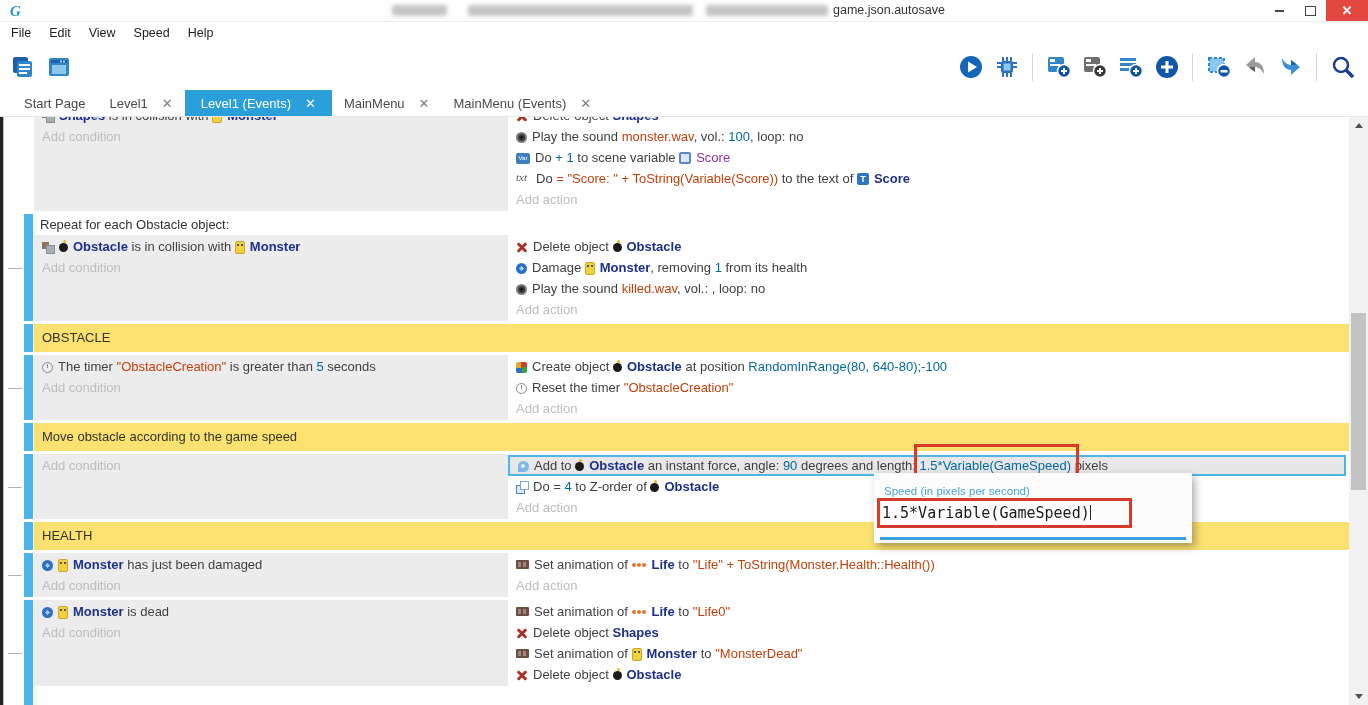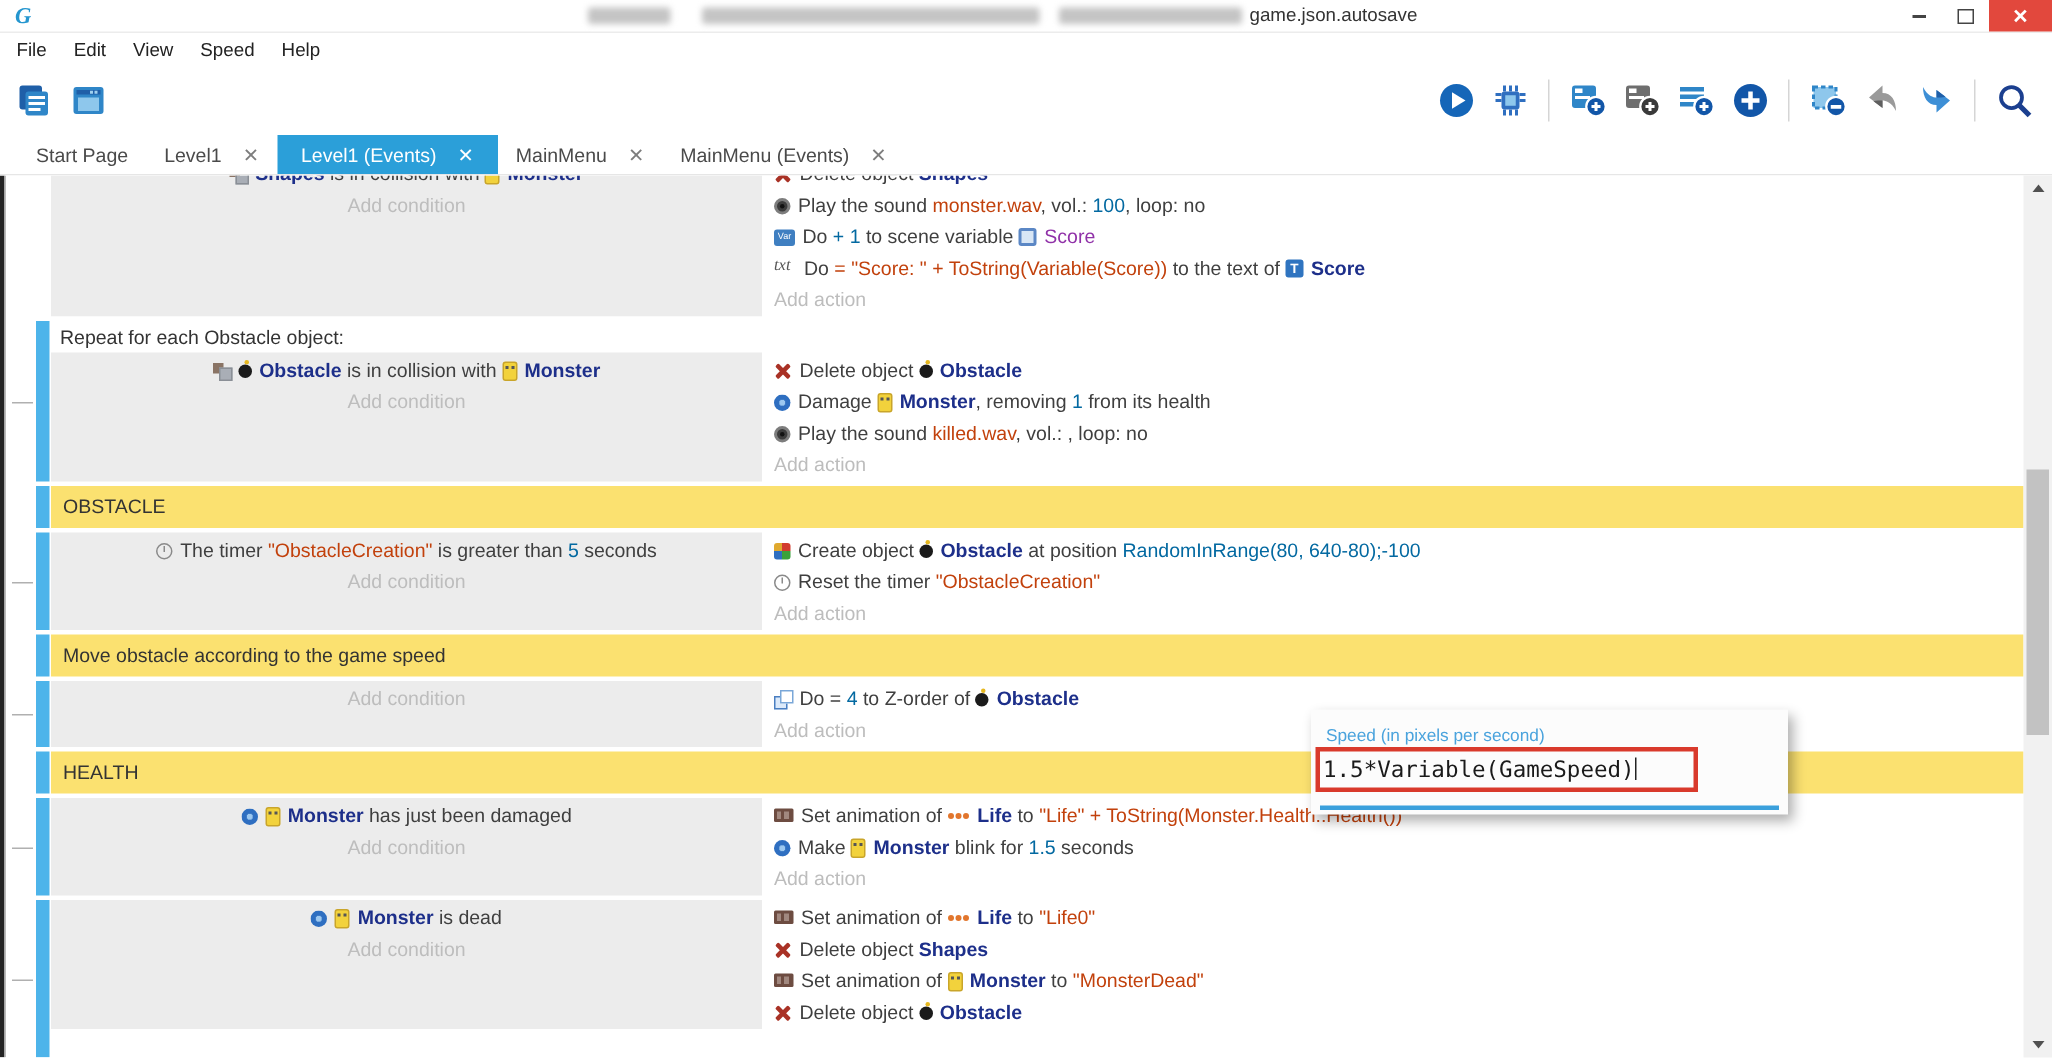--- a/index.html
+++ b/index.html
@@ -46,21 +46,21 @@
   .sheet::after  { content:''; position:absolute; left:3px; top:0; bottom:0; width:1px; background:#bbb; }
   .block { position:relative; margin-bottom:3px; }
   .block::before { content:''; position:absolute; left:-10px; top:0; bottom:0; width:9px; background:#4db4ea; }
   .block.event::after { content:''; position:absolute; left:-26px; top:50%; width:14px; height:1px; background:#b0b0b0; }
   .block.last { flex:1; margin-bottom:0; }
   .groupbar { height:28px; line-height:28px; background:#fbe170; font-size:13px; color:#333; padding-left:8px; }
   .evt-header { height:21px; line-height:21px; background:#fff; font-size:13px; color:#333; padding-left:6px; }
   .evt-body { display:flex; align-items:stretch; }
   .block.clip { overflow:hidden; }
   .block.clip .evt-body { margin-top:-13px; }
-  .evt-cond { width:474px; background:#ececec; padding:1px 0;text-align:center; }
+  .evt-cond { width:474px; background:#ececec; padding:1px 0; }
   .evt-act { flex:1; background:#fff; padding:1px 0; }
   .row { height:21px; line-height:21px; font-size:13px; color:#3f3f3f; padding:0 8px; white-space:nowrap; }
   .row.ph { color:#bdbdbd; }
   .row.selected { background:#e7e7e7; border:2px solid #4cb6e8; line-height:17px; margin-right:3px; }
   .sp  { color:#3f3f3f; }
   .sobj{ color:#1d2f8a; font-weight:bold; }
   .sval{ color:#0369a1; }
   .sdim{ color:#c2410c; }
   .svar{ color:#9031a8; }
 
@@ -333,37 +333,37 @@
     </div>
     <div class="block group">
       <div class="groupbar">Move obstacle according to the game speed</div>
     </div>
     <div class="block event">
       <div class="evt-body">
         <div class="evt-cond">
           <div class="row ph">Add condition</div>
         </div>
         <div class="evt-act">
+          <div class="row selected"><span class="ic ic-force"></span><span class="sp">Add to </span><span class="ic ic-bomb"></span><span class="sobj">Obstacle</span><span class="sp"> an instant force, angle: </span><span class="sval">90</span><span class="sp"> degrees and length: </span><span class="sval red-annot">1.5*Variable(GameSpeed)</span><span class="sp"> pixels</span></div>
           <div class="row"><span class="ic ic-zorder"></span><span class="sp">Do </span><span class="sp">= </span><span class="sval">4</span><span class="sp"> to Z-order of </span><span class="ic ic-bomb"></span><span class="sobj">Obstacle</span></div>
           <div class="row ph">Add action</div>
         </div>
       </div>
     </div>
     <div class="block group">
       <div class="groupbar">HEALTH</div>
     </div>
     <div class="block event">
       <div class="evt-body">
         <div class="evt-cond">
           <div class="row"><span class="ic ic-damage"></span><span class="ic ic-monster"></span><span class="sobj">Monster</span><span class="sp"> has just been damaged</span></div>
           <div class="row ph">Add condition</div>
         </div>
         <div class="evt-act">
           <div class="row"><span class="ic ic-anim"></span><span class="sp">Set animation of </span><span class="ic ic-life"></span><span class="sobj">Life</span><span class="sp"> to </span><span class="sdim">"Life" + ToString(Monster.Health::Health())</span></div>
-          <div class="row"><span class="ic ic-damage"></span><span class="sp">Make </span><span class="ic ic-monster"></span><span class="sobj">Monster</span><span class="sp"> blink for </span><span class="sval">1.5</span><span class="sp"> seconds</span></div>
           <div class="row ph">Add action</div>
         </div>
       </div>
     </div>
     <div class="block event last">
       <div class="evt-body">
         <div class="evt-cond">
           <div class="row"><span class="ic ic-damage"></span><span class="ic ic-monster"></span><span class="sobj">Monster</span><span class="sp"> is dead</span></div>
           <div class="row ph">Add condition</div>
         </div>

